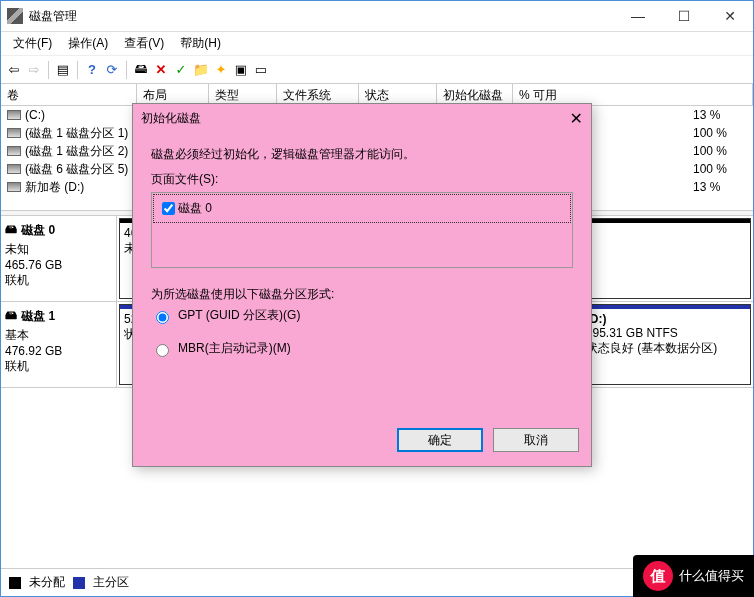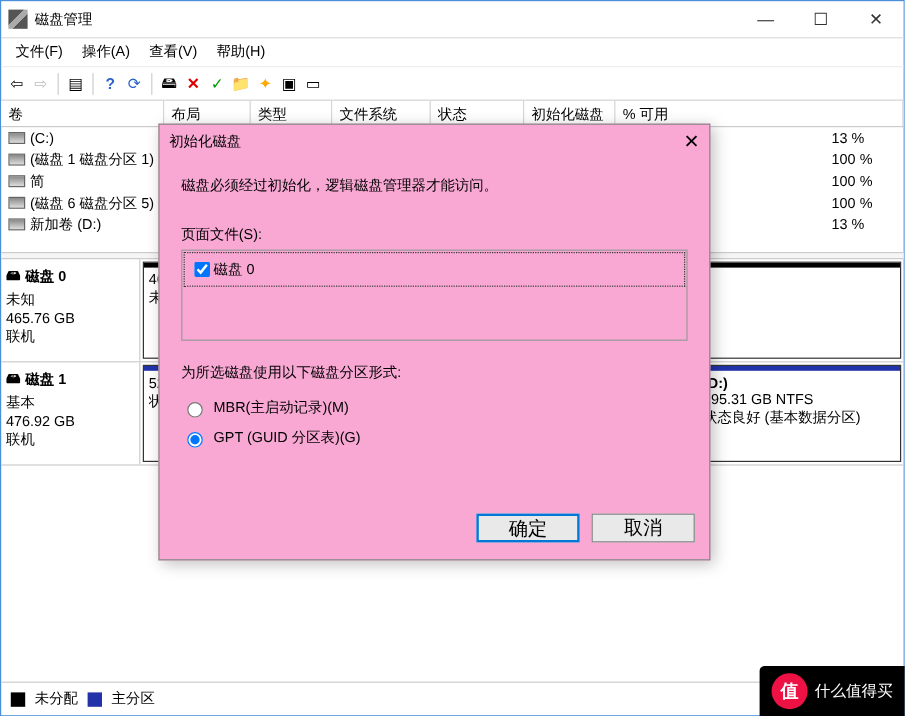--- a/index.html
+++ b/index.html
@@ -30,21 +30,21 @@
 .legend { height: 28px; display: flex; align-items: center; gap: 8px; padding: 0 8px; font-size: 12px; border-top: 1px solid #ccc; }
 .lsw { width: 12px; height: 12px; display: inline-block; }
 .dialog { position: absolute; left: 132px; top: 103px; width: 460px; height: 364px; background: #f9a8d4; border: 1px solid #888; box-shadow: 3px 3px 12px rgba(0,0,0,0.25); display: flex; flex-direction: column; font-size: 12px; }
 .dtitle { height: 28px; display: flex; align-items: center; padding: 0 8px; }
 .dclose { margin-left: auto; font-size: 16px; }
 .dbody { padding: 14px 18px; flex: 1; display: flex; flex-direction: column; }
 .dsel { border: 1px solid #999; height: 76px; margin-top: 4px; }
 .dsel-row { display: flex; align-items: center; padding: 4px; border: 1px dotted #333; margin: 1px; }
 .radio-row { display: flex; align-items: center; gap: 6px; padding: 4px 0; }
 .dbuttons { display: flex; justify-content: flex-end; gap: 10px; padding: 0 12px 14px 0; }
-.dbtn { width: 86px; height: 24px; border: 1px solid #888; background: #e9e9e9; font-size: 16px; }
+.dbtn { width: 86px; height: 24px; border: 1px solid #888; background: #e9e9e9; font-size: 12px; }
 .dbtn.primary { border: 2px solid #0078d7; }
 .watermark { position: absolute; right: 0; bottom: 0; background: #000; color: #fff; font-size: 13px; padding: 6px 10px; display: flex; align-items: center; gap: 6px; border-radius: 4px 0 0 0; }
 .wm-badge { width: 30px; height: 30px; border-radius: 50%; background: #e14; color: #fff; display: flex; align-items: center; justify-content: center; font-size: 15px; font-weight: 700; }
 </style>
 </head>
 <body>
 
 <div class="window">
   <div class="titlebar">
     <span class="titlebar-icon"></span>
@@ -99,20 +99,21 @@
     <span style="margin-left:auto;width:60px">13 %</span>
       </div>
       <div class="vrow">
         <span class="vicon"></span>
     <span style="width:116px">(磁盘 1 磁盘分区 1)</span>
     <span style="width:72px">简</span>
     <span style="margin-left:auto;width:60px">100 %</span>
       </div>
       <div class="vrow">
         <span class="vicon"></span>
+    <span style="width:116px">(磁盘 1 磁盘分区 2)</span>
     <span style="width:72px">简</span>
     <span style="margin-left:auto;width:60px">100 %</span>
       </div>
       <div class="vrow">
         <span class="vicon"></span>
     <span style="width:116px">(磁盘 6 磁盘分区 5)</span>
     <span style="width:72px">简</span>
     <span style="margin-left:auto;width:60px">100 %</span>
       </div>
       <div class="vrow">
@@ -197,36 +198,36 @@
     <span>主分区</span>
   </div>
 </div>
 
 <div class="dialog">
   <div class="dtitle">
     <span>初始化磁盘</span>
     <span class="dclose">✕</span>
   </div>
   <div class="dbody">
-    <div style="margin-bottom:24px">磁盘必须经过初始化，逻辑磁盘管理器才能访问。</div>
+    <div style="margin-bottom:8px">磁盘必须经过初始化，逻辑磁盘管理器才能访问。</div>
     <div>页面文件(S):</div>
     <div class="dsel">
       <div class="dsel-row">
         <input type="checkbox" checked="" style="">
         <span>磁盘 0</span>
       </div>
     </div>
     <div style="margin-top:18px">为所选磁盘使用以下磁盘分区形式:</div>
+    <div class="radio-row">
+      <input type="radio" name="ps" checked="" style="">
+      <span>GPT (GUID 分区表)(G)</span>
+    </div>
     <div class="radio-row" style="margin-top:8px">
       <input type="radio" name="ps" style="">
       <span>MBR(主启动记录)(M)</span>
-    </div>
-    <div class="radio-row">
-      <input type="radio" name="ps" checked="" style="">
-      <span>GPT (GUID 分区表)(G)</span>
     </div>
   </div>
   <div class="dbuttons">
     <button class="dbtn primary">确定</button>
     <button class="dbtn">取消</button>
   </div>
 </div>
 
 <div class="watermark">
   <span class="wm-badge">值</span>

